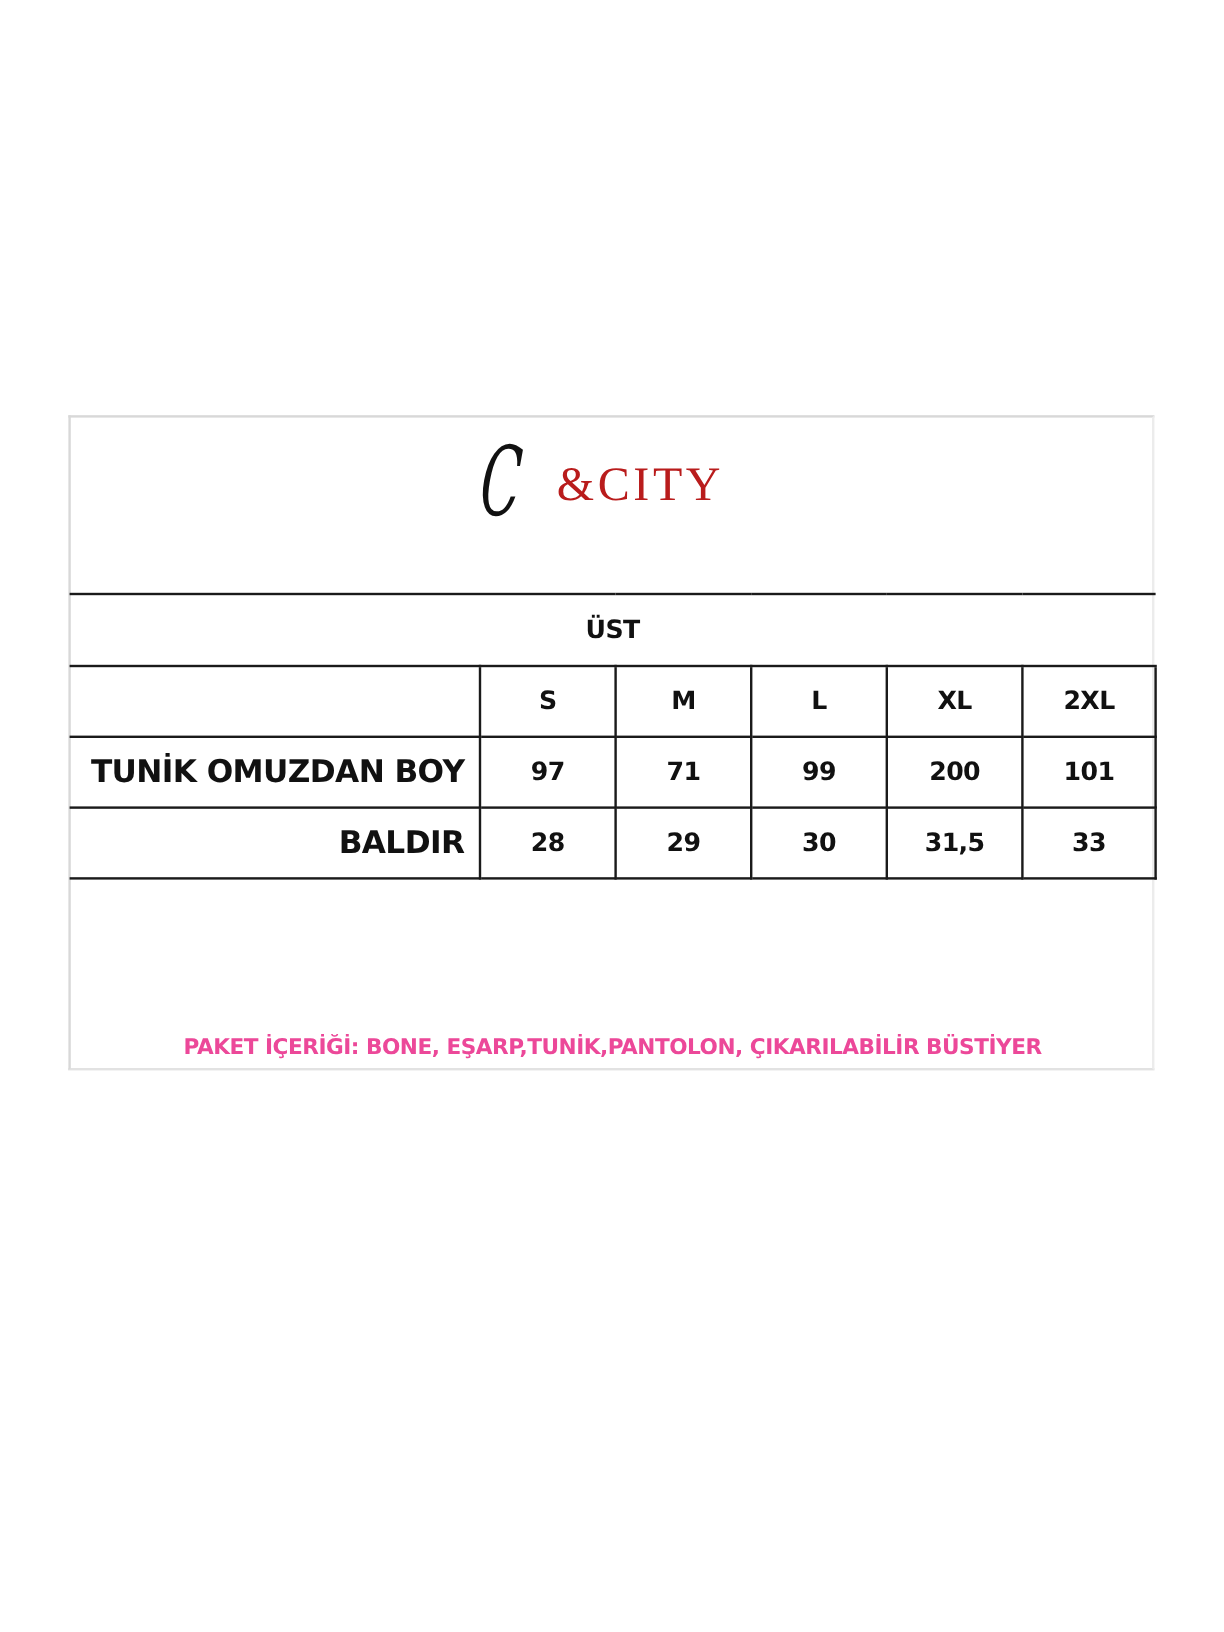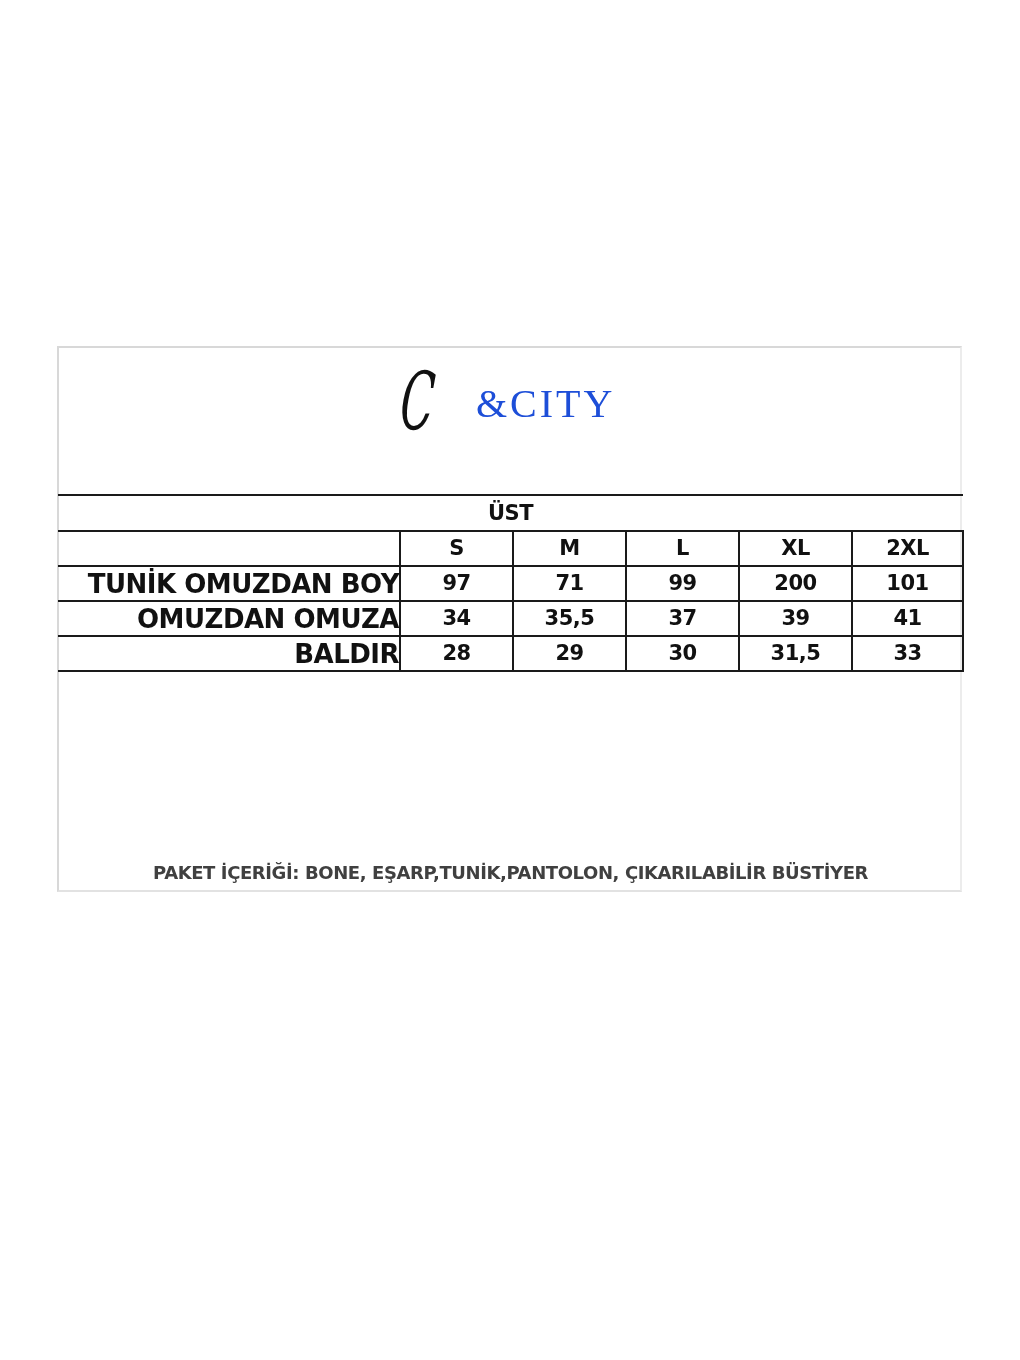--- a/index.html
+++ b/index.html
@@ -5,34 +5,34 @@
     html, body { margin: 0; padding: 0; background: #ffffff; }
     body { width: 1020px; height: 1360px; position: relative; overflow: hidden;
            font-family: "DejaVu Sans", sans-serif; color: #111; }
     .sheet { position: absolute; left: 57px; top: 346px; width: 905px; height: 546px;
              border-top: 2px solid #d8d8d8; border-left: 2px solid #d8d8d8;
              border-right: 2px solid #ececec; border-bottom: 2px solid #e2e2e2; box-sizing: border-box; }
     .logo { position: absolute; left: 404px; top: 368px; height: 80px; width: 230px; }
     .logo .c { position: absolute; left: 0; top: -6px; font-family: "DejaVu Serif", serif; font-style: italic;
                font-size: 80px; font-weight: 300; color: #111; transform: scaleX(0.55) skewX(-8deg);
                transform-origin: left top; line-height: 1; }
-    .logo .rest { position: absolute; left: 72px; top: 16px; font-family: "Liberation Serif", serif;
-                  font-size: 40px; letter-spacing: 3px; color: #1d4ed8; line-height: 1; }
+    .logo .rest { position: absolute; left: 60px; top: 16px; font-family: "Liberation Serif", serif;
+                  font-size: 40px; letter-spacing: 3px; color: #b91c1c; line-height: 1; }
     table.sz { position: absolute; left: 58px; top: 494px; width: 905px; border-collapse: collapse;
                table-layout: fixed; font-family: "DejaVu Sans", sans-serif; font-weight: bold; }
-    table.sz td { border: 2px solid #1a1a1a; height: 33px; padding: 0; font-size: 21px;
+    table.sz td { border: 2px solid #1a1a1a; height: 33px; padding: 12px; font-size: 21px;
                   text-align: center; vertical-align: middle; line-height: 1; letter-spacing: -0.5px; }
     table.sz td.label { text-align: right; padding-left: 5px; border-left: none; white-space: nowrap; font-size: 26px; }
     table.sz td.sec { border-left: none; border-right: none; font-size: 21px; }
     table.sz td.blank { border-left: none; }
     table.sz tr td:last-child { border-right: none; }
     table.sz tr.data td:last-child, table.sz tr.head td:last-child { border-right: 2px solid #1a1a1a; }
     .footer { position: absolute; left: 58px; top: 862px; width: 905px; text-align: center;
               font-family: "DejaVu Sans", sans-serif; font-weight: bold; font-size: 18px;
-              letter-spacing: -0.4px; color: #404040; }
+              letter-spacing: -0.4px; color: #ec4899; }
   </style>
 </head>
 <body>
 
 <div class="sheet"></div>
 
 <div class="logo">
   <span class="c">C</span>
   <span class="rest">&amp;CITY</span>
 </div>
@@ -60,28 +60,20 @@
   </tr>
   <tr class="data">
     <td class="label">TUNİK OMUZDAN BOY</td>
     <td>97</td>
     <td>71</td>
     <td>99</td>
     <td>200</td>
     <td>101</td>
   </tr>
   <tr class="data">
-    <td class="label">OMUZDAN OMUZA</td>
-    <td>34</td>
-    <td>35,5</td>
-    <td>37</td>
-    <td>39</td>
-    <td>41</td>
-  </tr>
-  <tr class="data">
     <td class="label">BALDIR</td>
     <td>28</td>
     <td>29</td>
     <td>30</td>
     <td>31,5</td>
     <td>33</td>
   </tr>
 </tbody>
   </table>
 

